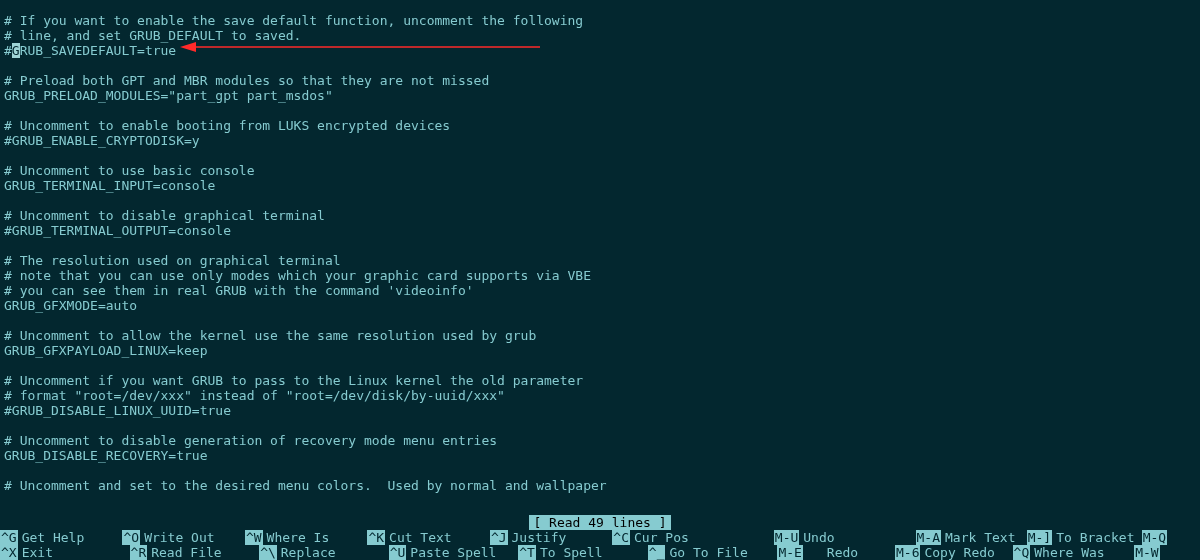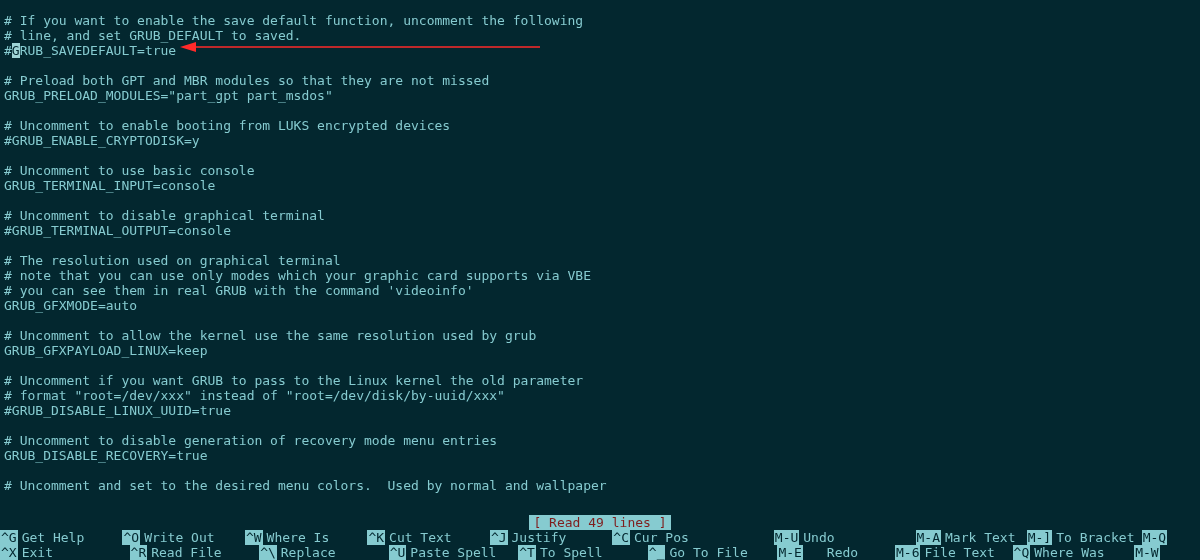--- a/index.html
+++ b/index.html
@@ -35,21 +35,21 @@
   .status-bar {
     position: absolute;
     bottom: 30px;
     left: 0;
     right: 0;
     text-align: center;
     font-size: 13px;
   }
   .status-bar span.msg {
     background: #86cbd0;
-    color: #7f1d1d;
+    color: #000000;
     padding: 0 4px;
   }
   .help-bar {
     position: absolute;
     bottom: 0;
     left: 0;
     right: 0;
     height: 30px;
     display: flex;
     flex-direction: column;
@@ -105,17 +105,17 @@
       <div class="kcell" style="width: 62px;"><span class="kkey">M-Q</span><span class="klbl"></span></div>
     </div>
   <div class="help-row" id="help-row-2">
       <div class="kcell" style="width: 130px;"><span class="kkey">^X</span><span class="klbl">Exit</span></div>
       <div class="kcell" style="width: 130px;"><span class="kkey">^R</span><span class="klbl">Read File</span></div>
       <div class="kcell" style="width: 130px;"><span class="kkey">^\</span><span class="klbl">Replace</span></div>
       <div class="kcell" style="width: 130px;"><span class="kkey">^U</span><span class="klbl">Paste Spell</span></div>
       <div class="kcell" style="width: 130px;"><span class="kkey">^T</span><span class="klbl">To Spell</span></div>
       <div class="kcell" style="width: 130px;"><span class="kkey">^_</span><span class="klbl">Go To File</span></div>
       <div class="kcell" style="width: 118px; gap: 20px;"><span class="kkey">M-E</span><span class="klbl">Redo</span></div>
-      <div class="kcell" style="width: 118px;"><span class="kkey">M-6</span><span class="klbl">File Text</span></div>
+      <div class="kcell" style="width: 118px;"><span class="kkey">M-6</span><span class="klbl">Copy Redo</span></div>
       <div class="kcell" style="width: 122px;"><span class="kkey">^Q</span><span class="klbl">Where Was</span></div>
       <div class="kcell" style="width: 66px;"><span class="kkey">M-W</span><span class="klbl"></span></div>
     </div>
 </div>
 
 </body></html>

